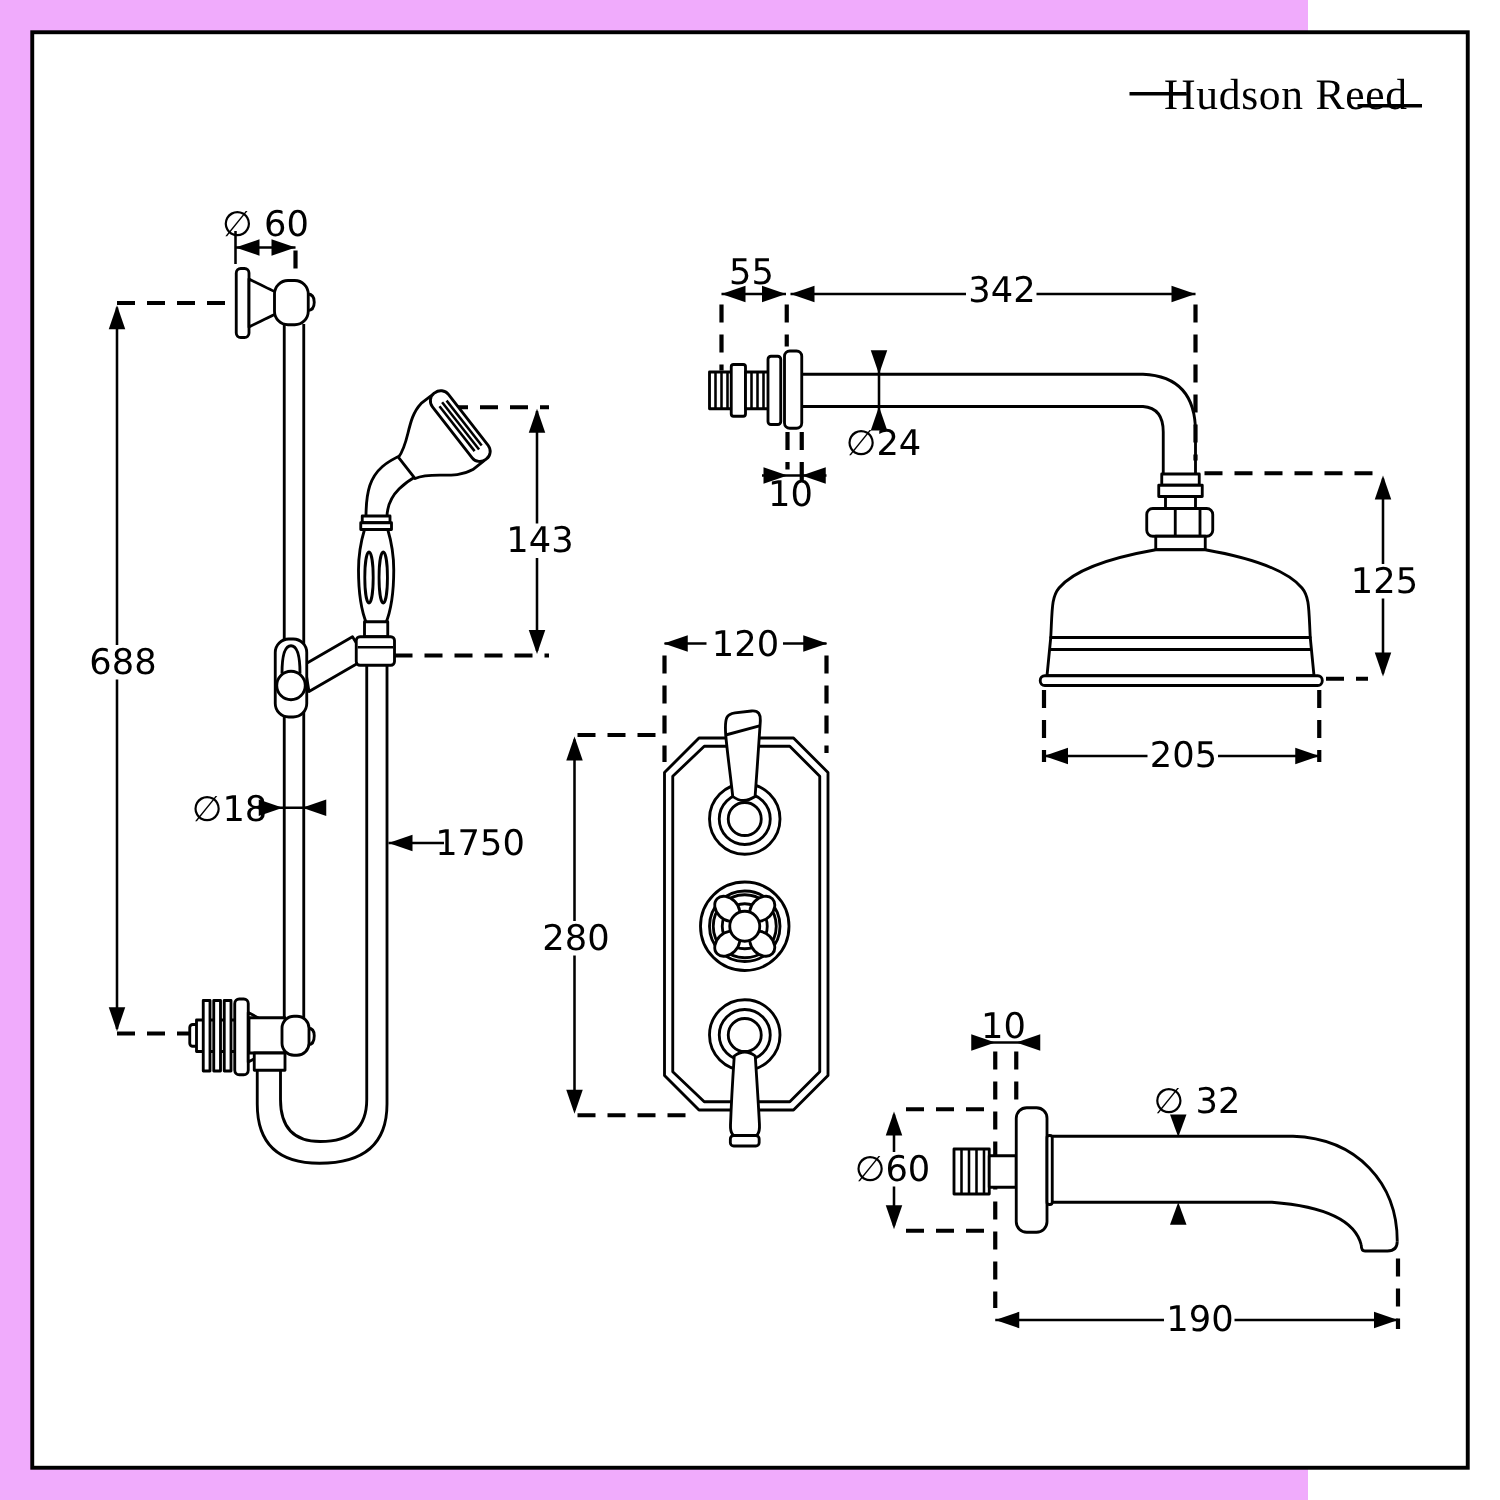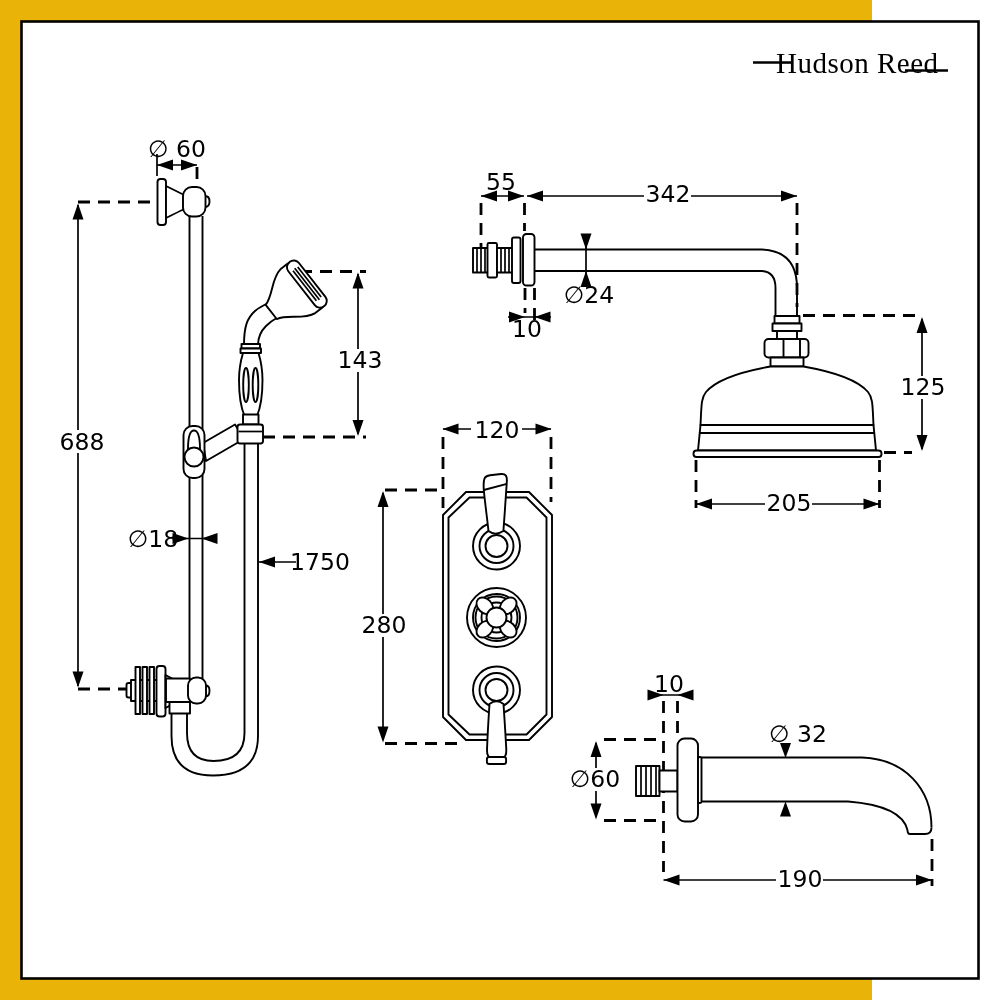--- a/index.html
+++ b/index.html
@@ -1,16 +1,16 @@
 <!DOCTYPE html>
 <html><head>
 <meta charset="utf-8">
 <style>
   html,body{margin:0;padding:0;background:#fff;}
-  .page{width:872px;height:1000px;position:relative;background:#eab308;}
+  .page{width:872px;height:1000px;position:relative;background:#f0abfc;}
   svg{display:block;}
   .part{fill:#fff;stroke:#000;stroke-width:1.9;stroke-linejoin:round;}
   .pline{fill:none;stroke:#000;stroke-width:1.9;stroke-linejoin:round;}
   .dim{fill:none;stroke:#000;stroke-width:1.7;}
   .dash{fill:none;stroke:#000;stroke-width:2.8;stroke-dasharray:12 8;}
   .ah{fill:#000;stroke:none;}
   .bg{fill:#fff;stroke:none;}
   .lbl{font-family:"DejaVu Sans","Liberation Sans",sans-serif;font-size:23.5px;fill:#000;}
   .logo{font-family:"Liberation Serif","DejaVu Serif",serif;font-size:29px;fill:#000;letter-spacing:0.5px;}
 </style>

